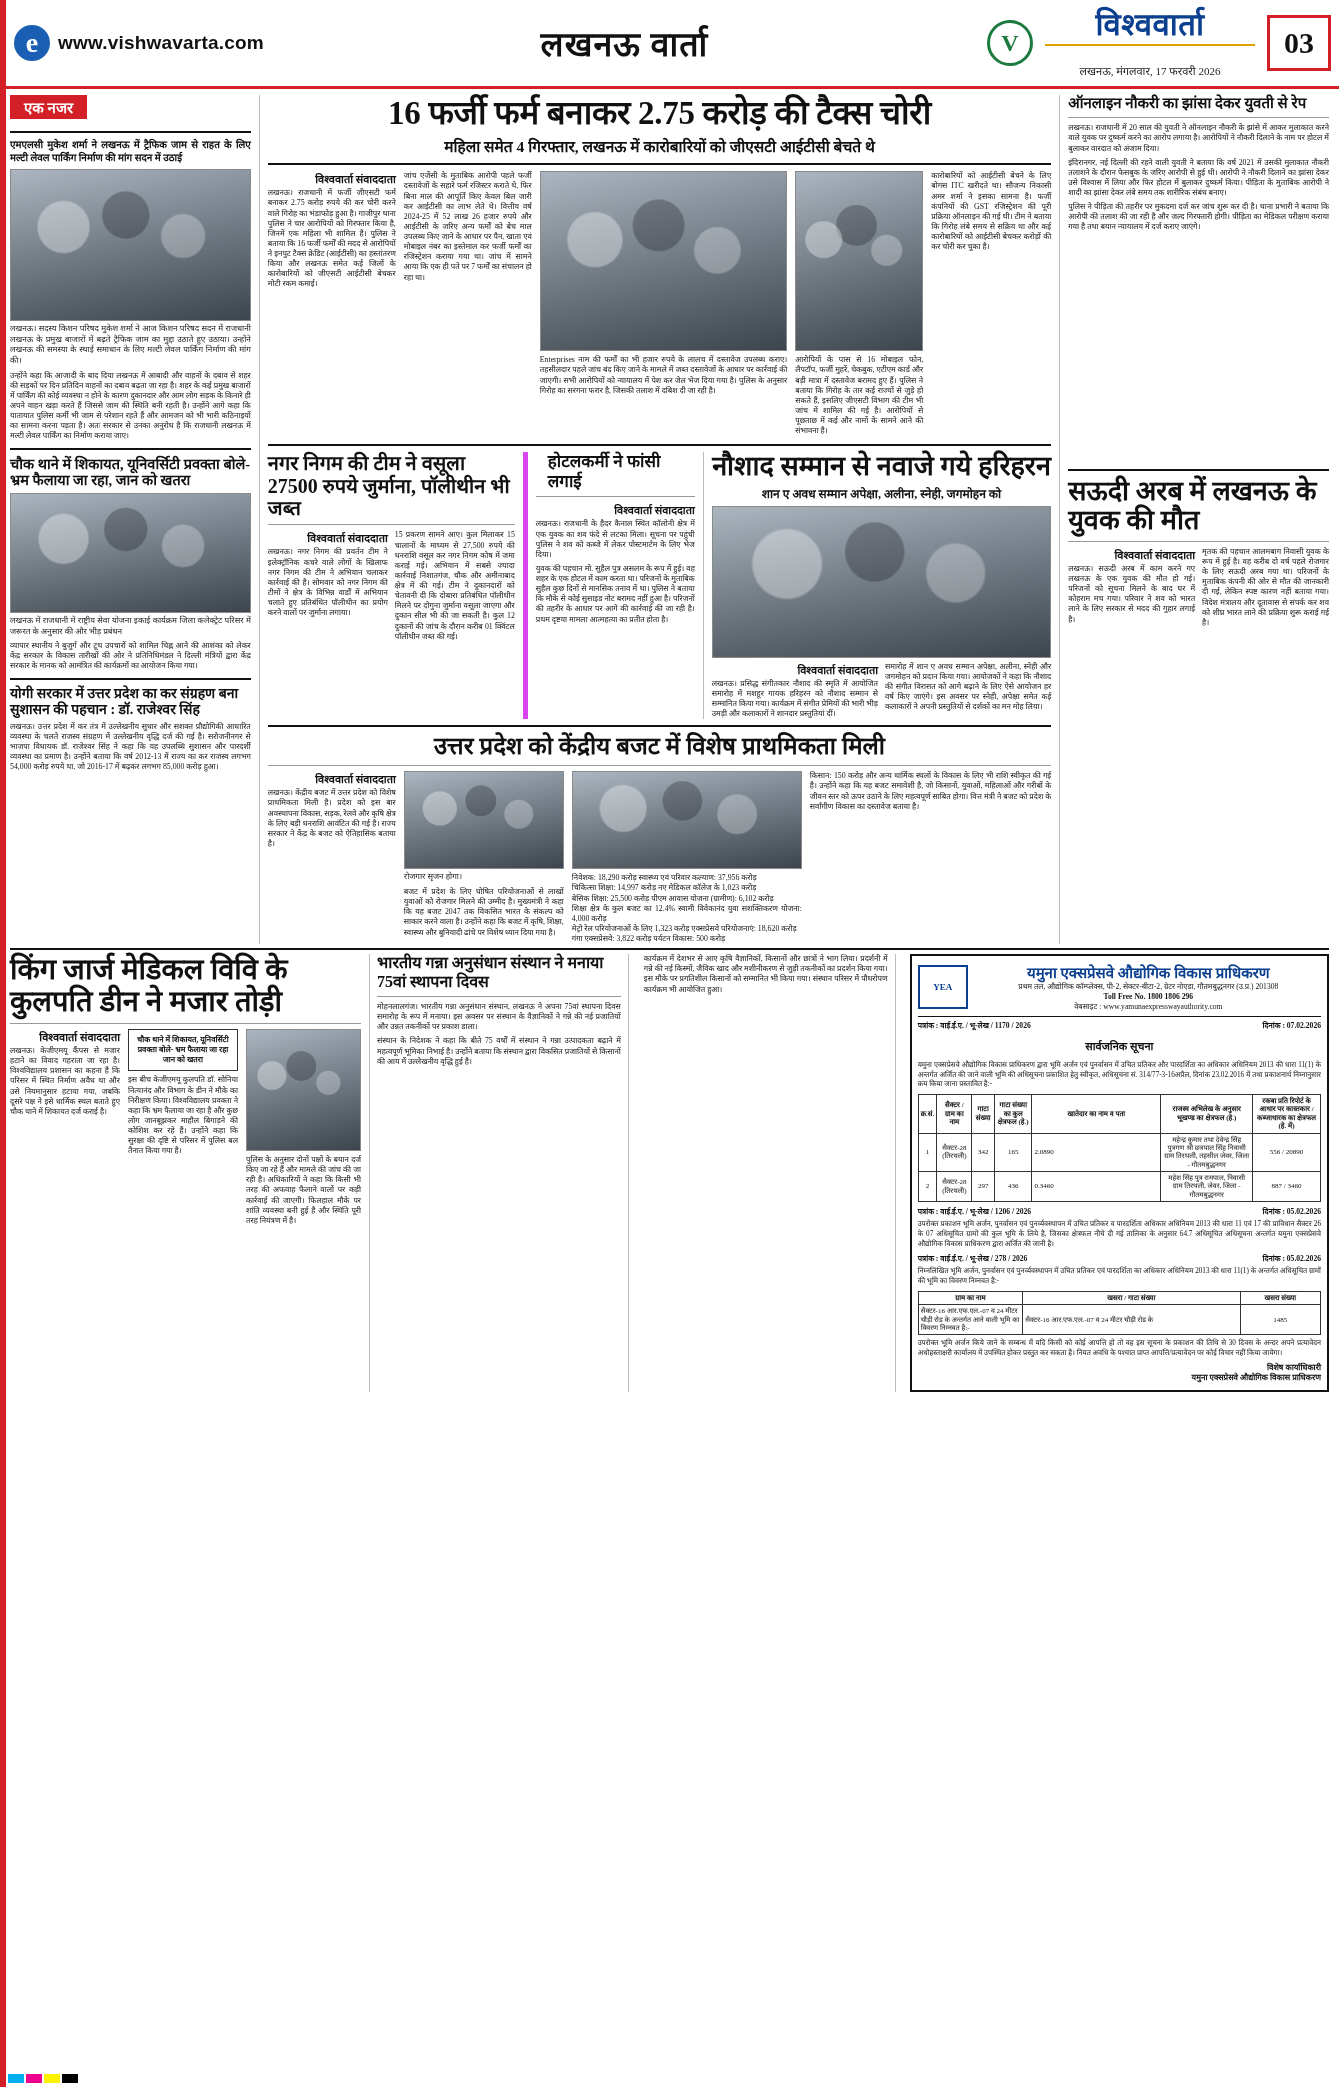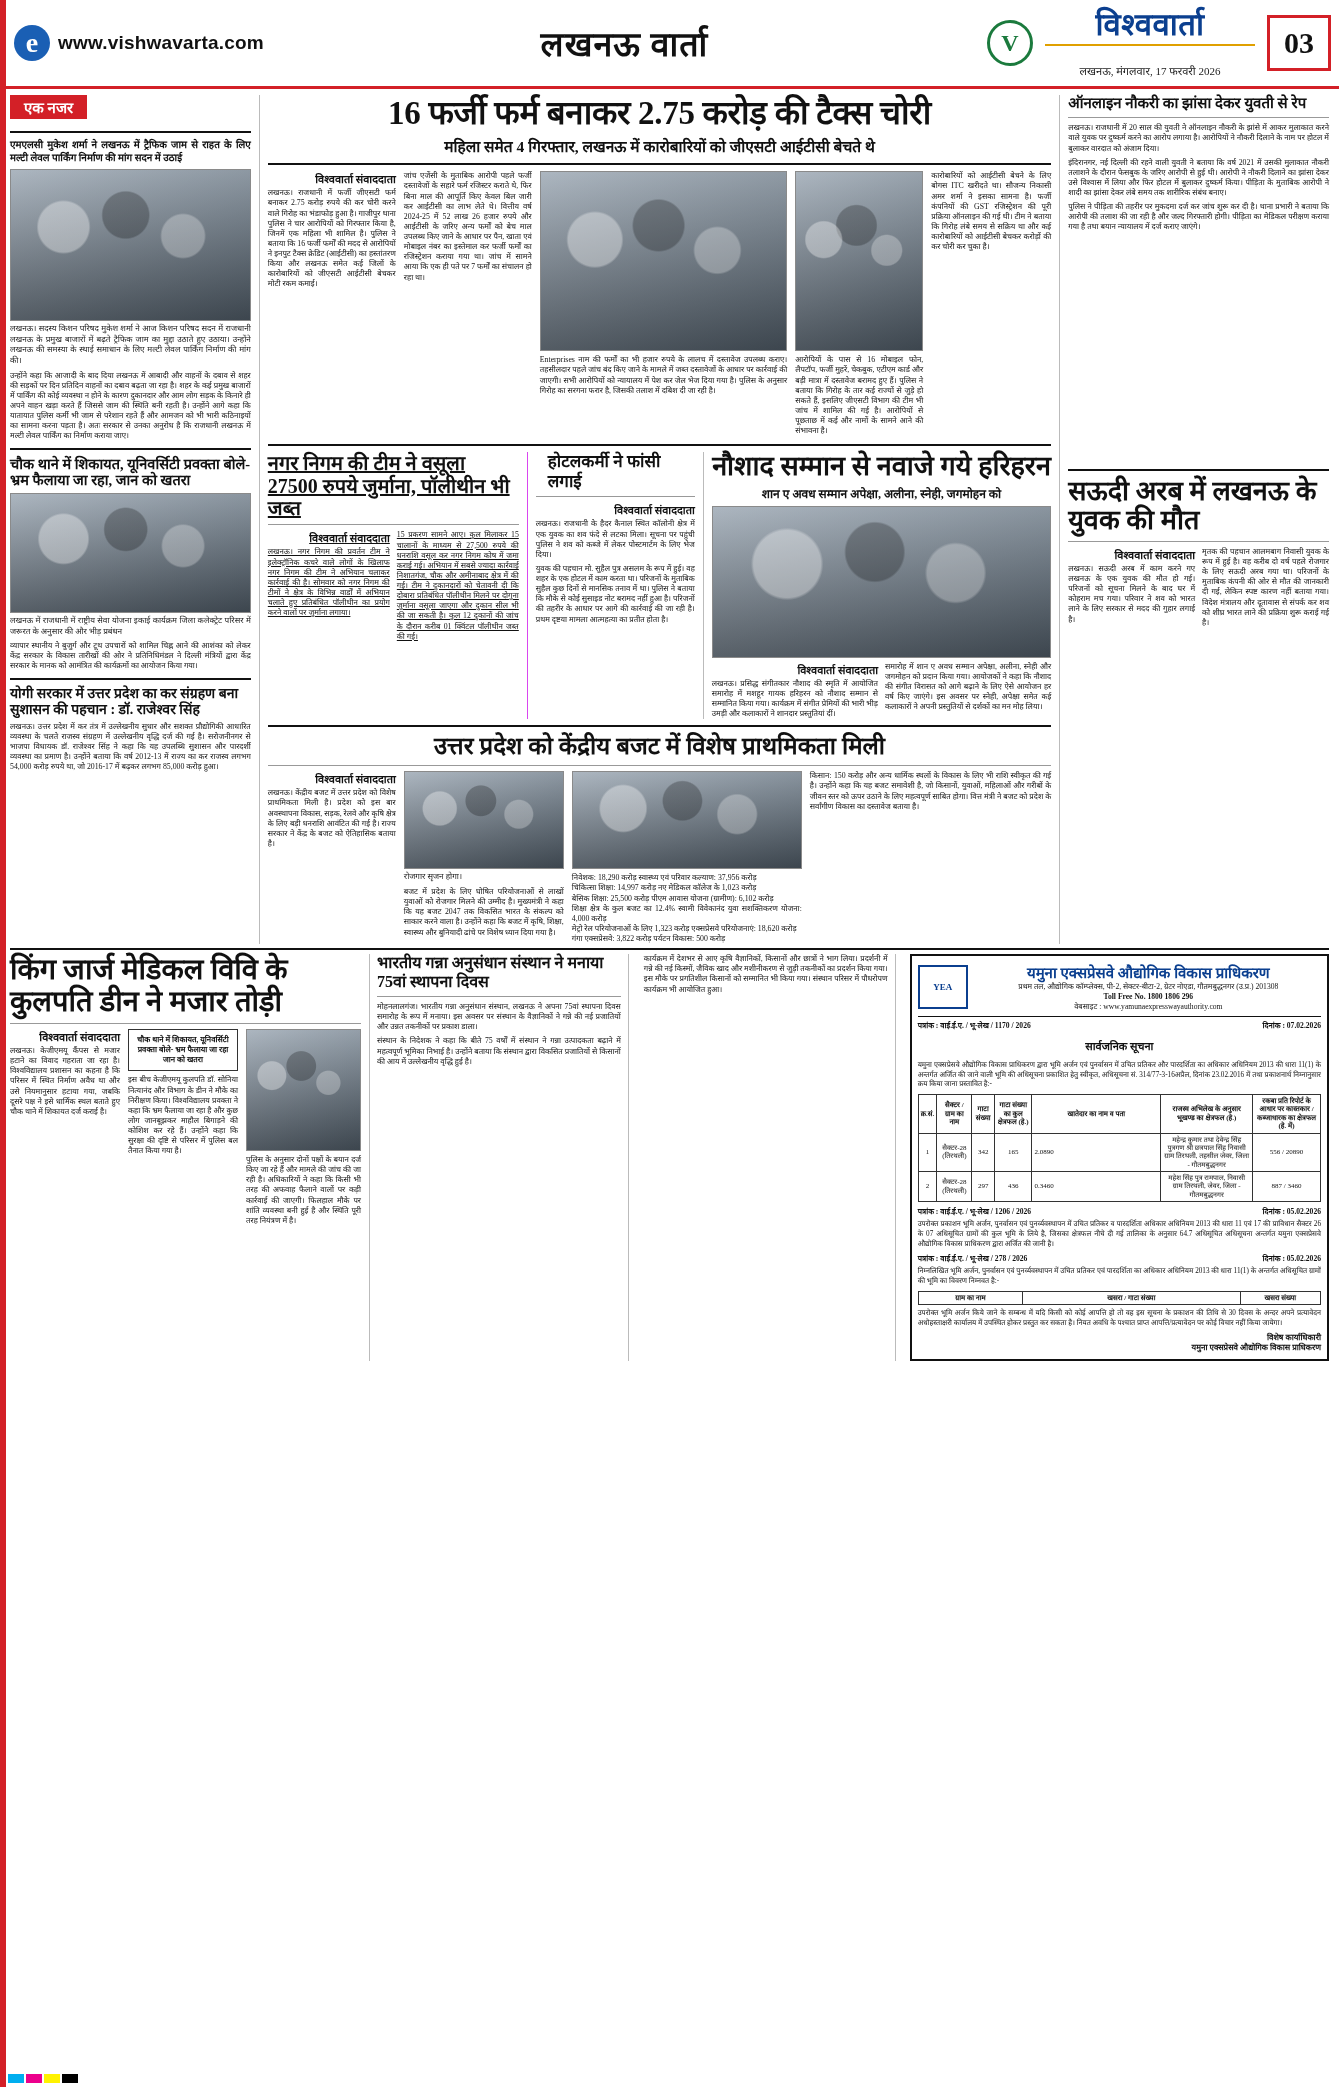--- a/index.html
+++ b/index.html
@@ -158,21 +158,21 @@
             </div>
           <div class="tiny mt4">आरोपियों के पास से 16 मोबाइल फोन, लैपटॉप, फर्जी मुहरें, चेकबुक, एटीएम कार्ड और बड़ी मात्रा में दस्तावेज बरामद हुए हैं। पुलिस ने बताया कि गिरोह के तार कई राज्यों से जुड़े हो सकते हैं, इसलिए जीएसटी विभाग की टीम भी जांच में शामिल की गई है। आरोपियों से पूछताछ में कई और नामों के सामने आने की संभावना है।</div>
         </div>
         <div style="width:120px;">
           <div class="tiny">कारोबारियों को आईटीसी बेचने के लिए बोगस ITC खरीदते था। सौजन्य निकासी अमर शर्मा ने इसका सामना है। फर्जी कंपनियों की GST रजिस्ट्रेशन की पूरी प्रक्रिया ऑनलाइन की गई थी। टीम ने बताया कि गिरोह लंबे समय से सक्रिय था और कई कारोबारियों को आईटीसी बेचकर करोड़ों की कर चोरी कर चुका है।</div>
         </div>
       </div>
 
       <div class="rule-thick" style="margin-top:8px;"></div>
       <div style="display:flex;gap:8px;">
-        <div style="width:260px;border-right:1px solid #d946ef;padding-right:8px;box-sizing:border-box;text-decoration:underline;">
+        <div style="width:260px;border-right:5px solid #d946ef;padding-right:8px;box-sizing:border-box;">
           <div class="sec-hdl-lg" style="font-size:20px;">नगर निगम की टीम ने वसूला 27500 रुपये जुर्माना, पॉलीथीन भी जब्त</div>
           <div class="rule-thin"></div>
           <div style="display:flex;gap:7px;">
             <div style="flex:1;">
               <div class="byline">विश्ववार्ता संवाददाता</div>
               <div class="tiny">लखनऊ। नगर निगम की प्रवर्तन टीम ने इलेक्ट्रॉनिक कचरे वाले लोगों के खिलाफ नगर निगम की टीम ने अभियान चलाकर कार्रवाई की है। सोमवार को नगर निगम की टीमों ने क्षेत्र के विभिन्न वार्डों में अभियान चलाते हुए प्रतिबंधित पॉलीथीन का प्रयोग करने वालों पर जुर्माना लगाया।</div>
             </div>
             <div style="flex:1;">
               <div class="tiny">15 प्रकरण सामने आए। कुल मिलाकर 15 चालानों के माध्यम से 27,500 रुपये की धनराशि वसूल कर नगर निगम कोष में जमा कराई गई। अभियान में सबसे ज्यादा कार्रवाई निशातगंज, चौक और अमीनाबाद क्षेत्र में की गई। टीम ने दुकानदारों को चेतावनी दी कि दोबारा प्रतिबंधित पॉलीथीन मिलने पर दोगुना जुर्माना वसूला जाएगा और दुकान सील भी की जा सकती है। कुल 12 दुकानों की जांच के दौरान करीब 01 क्विंटल पॉलीथीन जब्त की गई।</div>
             </div>
@@ -364,20 +364,25 @@
         </div>
         <div class="ad-foot">निम्नलिखित भूमि अर्जन, पुनर्वासन एवं पुनर्व्यवस्थापन में उचित प्रतिकर एवं पारदर्शिता का अधिकार अधिनियम 2013 की धारा 11(1) के अन्तर्गत अधिसूचित ग्रामों की भूमि का विवरण निम्नवत है:-</div>
 
         <table class="adt mt4">
           <tbody>
               <tr>
             <th style="width:26%">ग्राम का नाम</th>
             <th>खसरा / गाटा संख्या</th>
             <th style="width:20%">खसरा संख्या</th>
           </tr>
+          <tr>
+            <td style="text-align:left">सैक्टर-16 आर.एफ.एल.-07 व 24 मीटर चौड़ी रोड के अन्तर्गत आने वाली भूमि का विवरण निम्नवत है:-</td>
+            <td style="text-align:left">सैक्टर-16 आर.एफ.एल.-07 व 24 मीटर चौड़ी रोड के</td>
+            <td>1485</td>
+          </tr>
         </tbody>
           </table>
 
         <div class="ad-foot mt4">उपरोक्त भूमि अर्जन किये जाने के सम्बन्ध में यदि किसी को कोई आपत्ति हो तो वह इस सूचना के प्रकाशन की तिथि से 30 दिवस के अन्दर अपने प्रत्यावेदन अधोहस्ताक्षरी कार्यालय में उपस्थित होकर प्रस्तुत कर सकता है। नियत अवधि के पश्चात प्राप्त आपत्ति/प्रत्यावेदन पर कोई विचार नहीं किया जायेगा।</div>
         <div class="ad-sign">
           <div>विशेष कार्याधिकारी</div>
           <div>यमुना एक्सप्रेसवे औद्योगिक विकास प्राधिकरण</div>
         </div>
       </div>
     </div>

